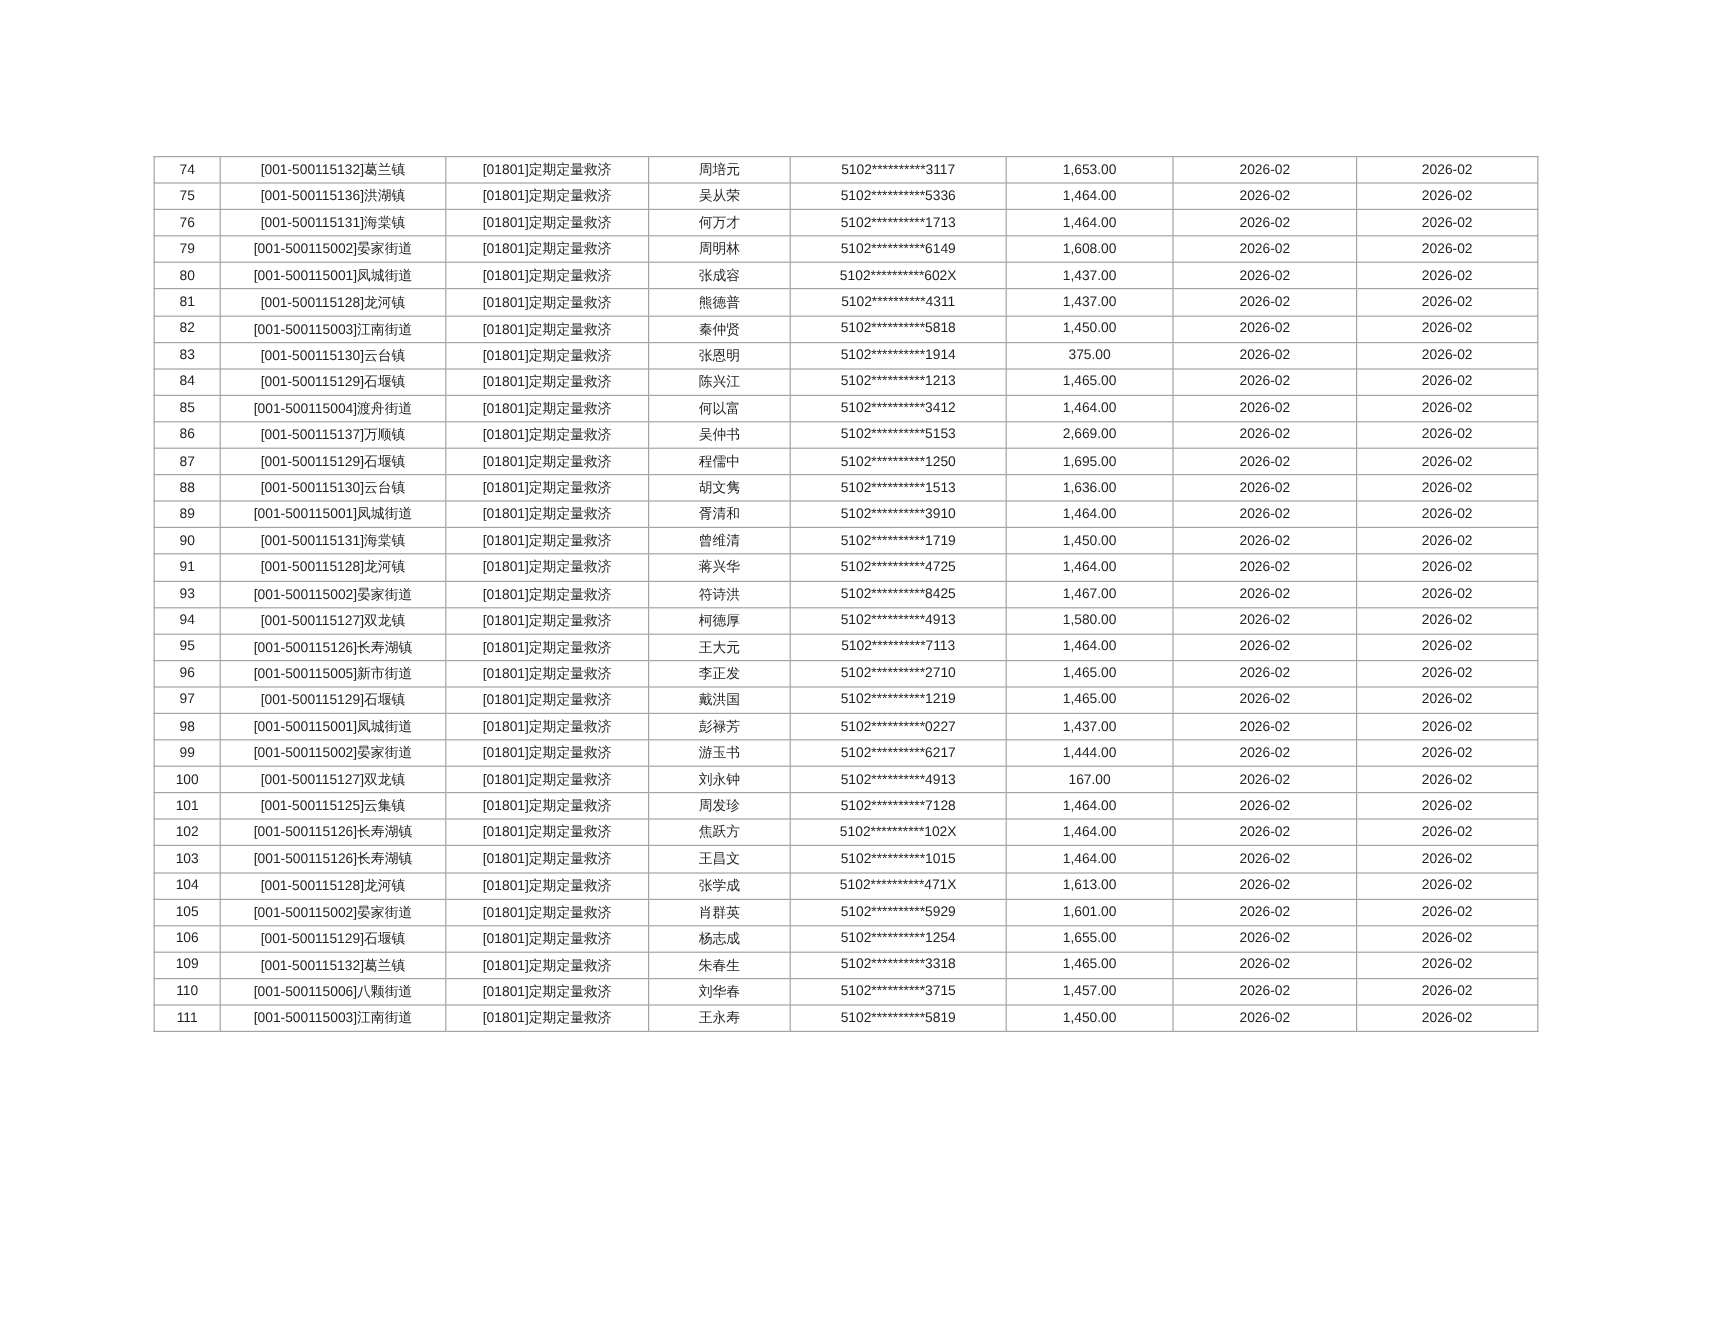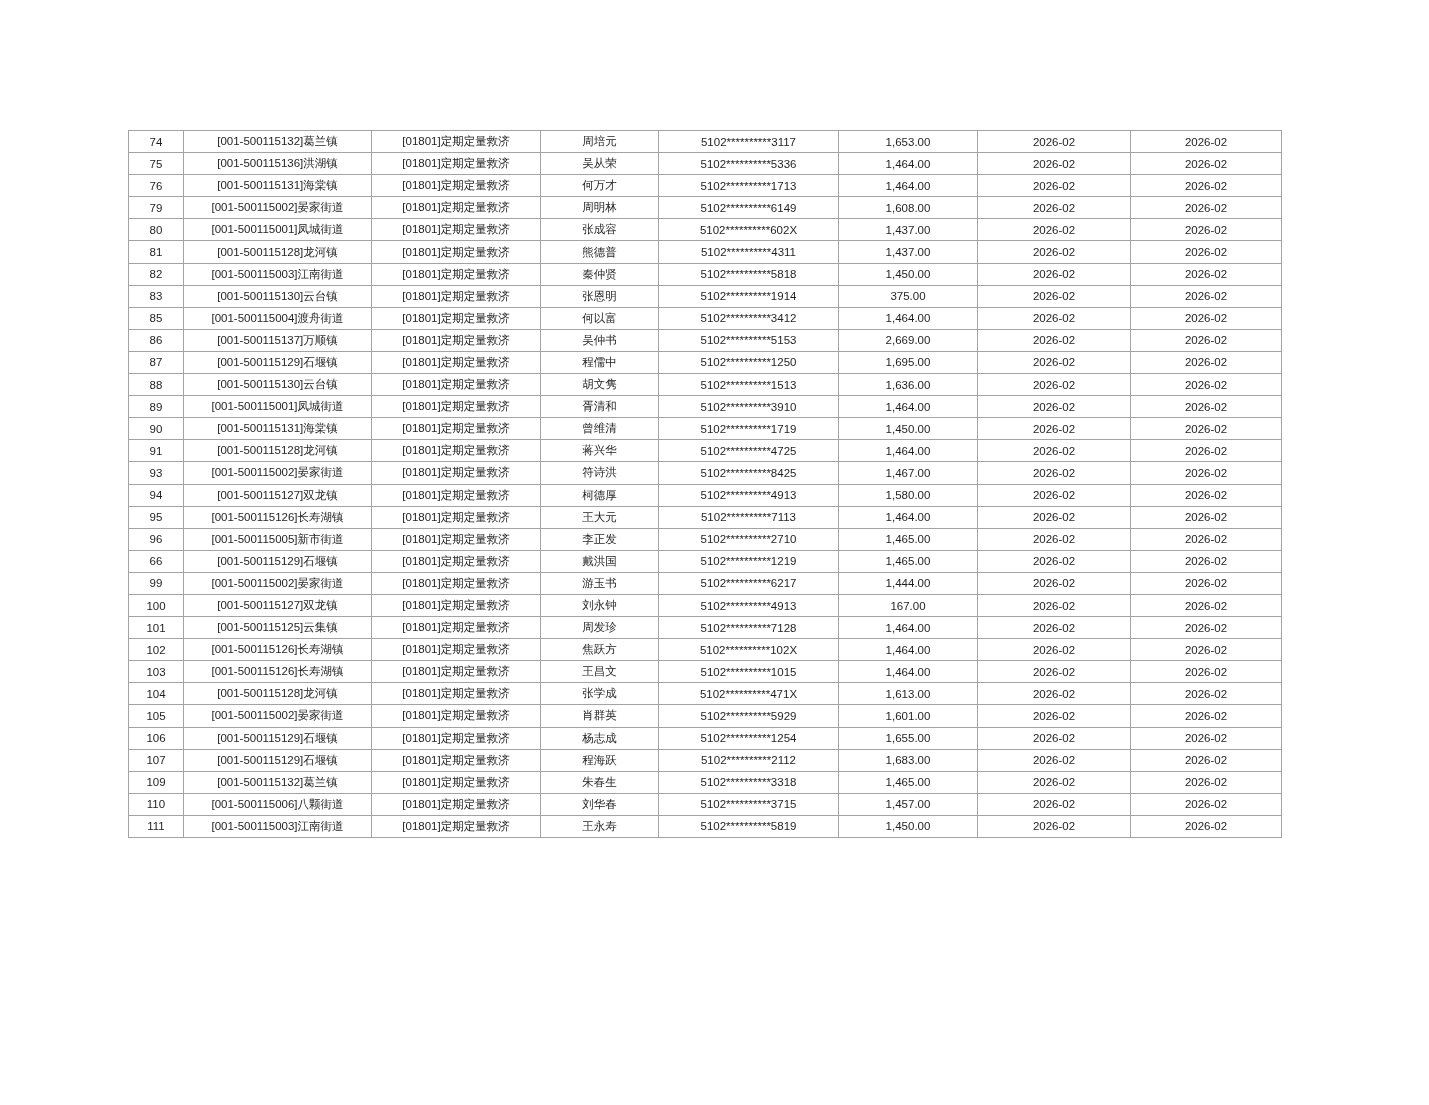--- a/index.html
+++ b/index.html
@@ -128,20 +128,30 @@
             <td>83</td>
             <td>[001-500115130]云台镇</td>
             <td>[01801]定期定量救济</td>
             <td>张恩明</td>
             <td>5102**********1914</td>
             <td>375.00</td>
             <td>2026-02</td>
             <td>2026-02</td>
           </tr>
           <tr>
+            <td>84</td>
+            <td>[001-500115129]石堰镇</td>
+            <td>[01801]定期定量救济</td>
+            <td>陈兴江</td>
+            <td>5102**********1213</td>
+            <td>1,465.00</td>
+            <td>2026-02</td>
+            <td>2026-02</td>
+          </tr>
+          <tr>
             <td>85</td>
             <td>[001-500115004]渡舟街道</td>
             <td>[01801]定期定量救济</td>
             <td>何以富</td>
             <td>5102**********3412</td>
             <td>1,464.00</td>
             <td>2026-02</td>
             <td>2026-02</td>
           </tr>
           <tr>
@@ -238,30 +248,40 @@
             <td>96</td>
             <td>[001-500115005]新市街道</td>
             <td>[01801]定期定量救济</td>
             <td>李正发</td>
             <td>5102**********2710</td>
             <td>1,465.00</td>
             <td>2026-02</td>
             <td>2026-02</td>
           </tr>
           <tr>
-            <td>66</td>
+            <td>97</td>
             <td>[001-500115129]石堰镇</td>
             <td>[01801]定期定量救济</td>
             <td>戴洪国</td>
             <td>5102**********1219</td>
             <td>1,465.00</td>
             <td>2026-02</td>
             <td>2026-02</td>
           </tr>
           <tr>
+            <td>98</td>
+            <td>[001-500115001]凤城街道</td>
+            <td>[01801]定期定量救济</td>
+            <td>彭禄芳</td>
+            <td>5102**********0227</td>
+            <td>1,437.00</td>
+            <td>2026-02</td>
+            <td>2026-02</td>
+          </tr>
+          <tr>
             <td>99</td>
             <td>[001-500115002]晏家街道</td>
             <td>[01801]定期定量救济</td>
             <td>游玉书</td>
             <td>5102**********6217</td>
             <td>1,444.00</td>
             <td>2026-02</td>
             <td>2026-02</td>
           </tr>
           <tr>
@@ -324,30 +344,20 @@
             <td>2026-02</td>
             <td>2026-02</td>
           </tr>
           <tr>
             <td>106</td>
             <td>[001-500115129]石堰镇</td>
             <td>[01801]定期定量救济</td>
             <td>杨志成</td>
             <td>5102**********1254</td>
             <td>1,655.00</td>
-            <td>2026-02</td>
-            <td>2026-02</td>
-          </tr>
-          <tr>
-            <td>107</td>
-            <td>[001-500115129]石堰镇</td>
-            <td>[01801]定期定量救济</td>
-            <td>程海跃</td>
-            <td>5102**********2112</td>
-            <td>1,683.00</td>
             <td>2026-02</td>
             <td>2026-02</td>
           </tr>
           <tr>
             <td>109</td>
             <td>[001-500115132]葛兰镇</td>
             <td>[01801]定期定量救济</td>
             <td>朱春生</td>
             <td>5102**********3318</td>
             <td>1,465.00</td>

